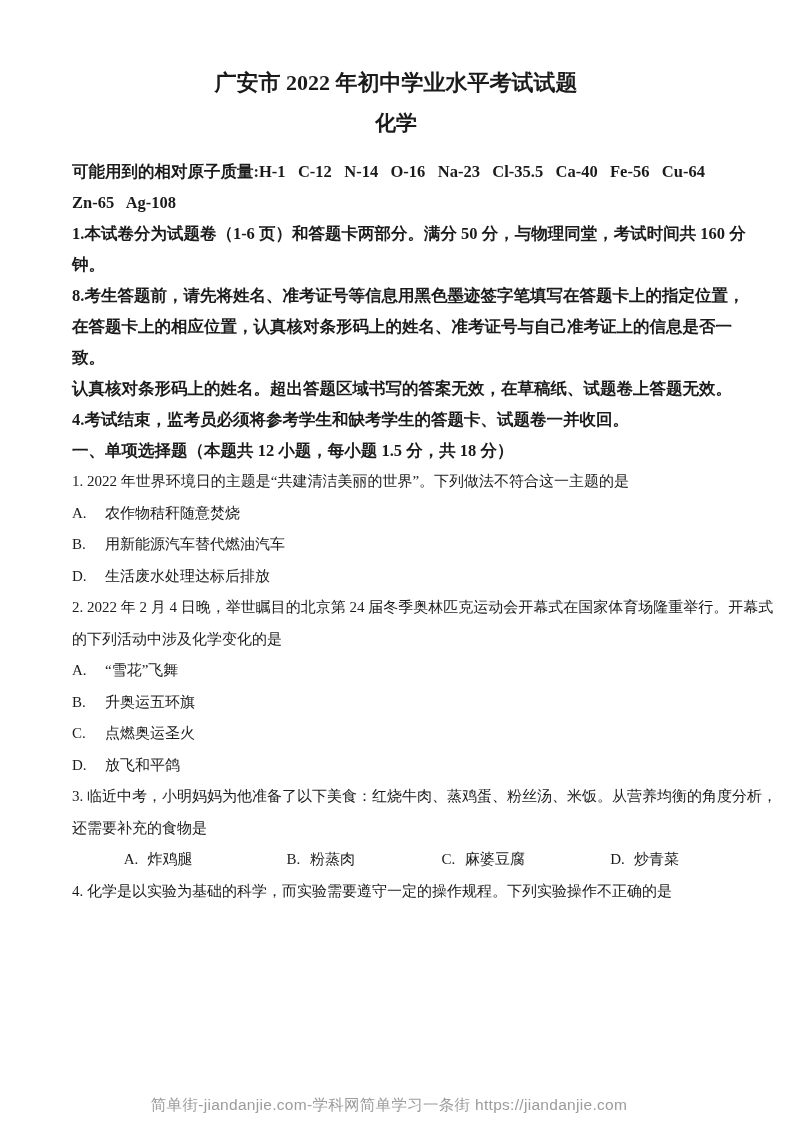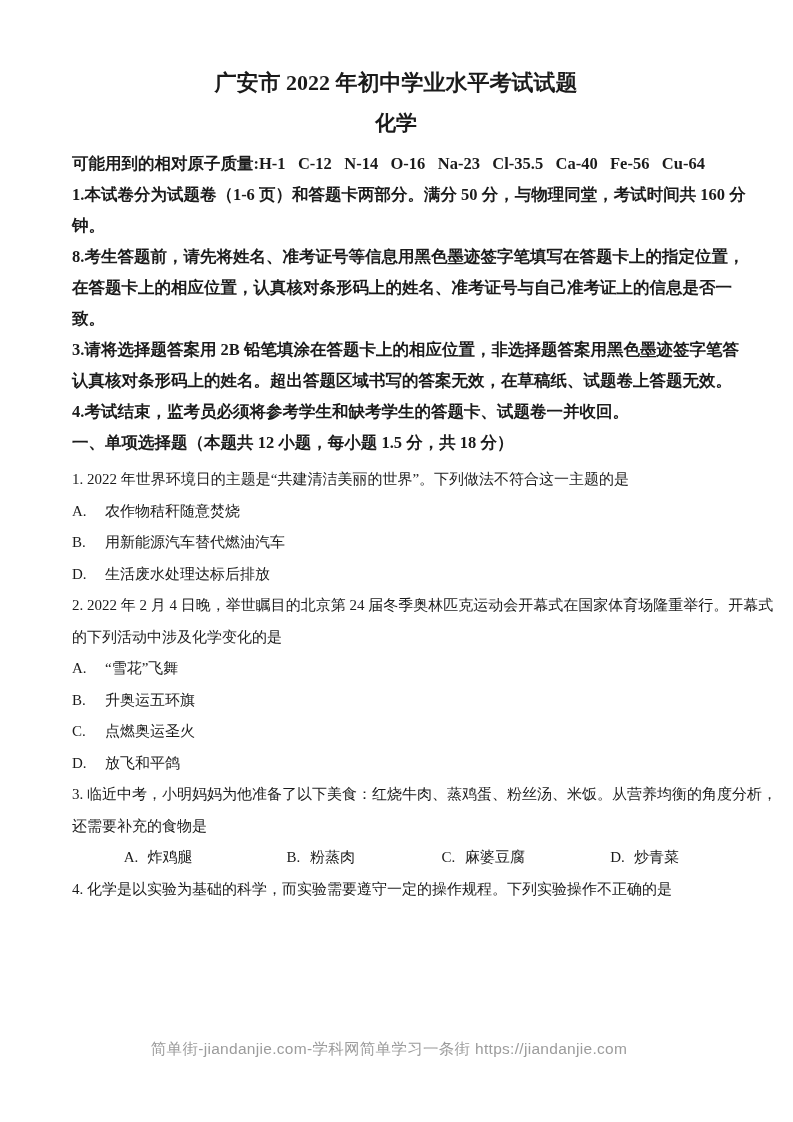--- a/index.html
+++ b/index.html
@@ -32,27 +32,26 @@
   }
   .doc-subject {
     margin: 12px 0 0 0;
     text-align: center;
     font-size: 21px;
     font-weight: 700;
     line-height: 26px;
     white-space: pre;
   }
   .bold-block {
-    margin-top: 12px;
+    margin-top: 20px;
     font-size: 16.5px;
     font-weight: 700;
     line-height: 31px;
   }
   .q-block {
-    margin-top: 6px;
     font-size: 15px;
     font-weight: 400;
     line-height: 31.5px;
   }
   .line {
     white-space: pre;
   }
   .opt-line .opt-letter {
     display: inline-block;
     width: 33px;
@@ -65,47 +64,47 @@
   }
   .opt-cell .opt-letter {
     display: inline-block;
     width: 33px;
     white-space: pre;
   }
   .watermark {
     position: absolute;
     left: 0;
     right: 0;
-    top: 1038px;
+    top: 1094px;
     text-align: center;
     font-family: "Liberation Sans", "DejaVu Sans", sans-serif;
     font-size: 15.5px;
     line-height: 22px;
     color: #9c9c9c;
     letter-spacing: 0.3px;
     white-space: pre;
   }
 </style>
 </head>
 <body>
 
 <div class="page">
   <div class="content">
 
     <h1 class="doc-title">广安市 2022 年初中学业水平考试试题</h1>
     <h2 class="doc-subject">化学</h2>
 
     <div class="bold-block">
       <div class="line">可能用到的相对原子质量:H-1   C-12   N-14   O-16   Na-23   Cl-35.5   Ca-40   Fe-56   Cu-64</div>
+      <div class="line">Zn-65   Ag-108</div>
       <div class="line">1.本试卷分为试题卷（1-6 页）和答题卡两部分。满分 50 分，与物理同堂，考试时间共 160 分</div>
       <div class="line">钟。</div>
       <div class="line">8.考生答题前，请先将姓名、准考证号等信息用黑色墨迹签字笔填写在答题卡上的指定位置，</div>
       <div class="line">在答题卡上的相应位置，认真核对条形码上的姓名、准考证号与自己准考证上的信息是否一</div>
       <div class="line">致。</div>
-      <div class="line">3.请将选择题答案用 2B 铅笔填涂在答题卡上的相应位置，非选择题答案用黑色墨迹签字笔答</div>
       <div class="line">认真核对条形码上的姓名。超出答题区域书写的答案无效，在草稿纸、试题卷上答题无效。</div>
       <div class="line">4.考试结束，监考员必须将参考学生和缺考学生的答题卡、试题卷一并收回。</div>
       <div class="line">一、单项选择题（本题共 12 小题，每小题 1.5 分，共 18 分）</div>
     </div>
 
     <div class="q-block">
 
       <div class="line">1. 2022 年世界环境日的主题是“共建清洁美丽的世界”。下列做法不符合这一主题的是</div>
       <div class="line opt-line"><span class="opt-letter">A.</span><span class="opt-text">农作物秸秆随意焚烧</span></div>
       <div class="line opt-line"><span class="opt-letter">B.</span><span class="opt-text">用新能源汽车替代燃油汽车</span></div>

